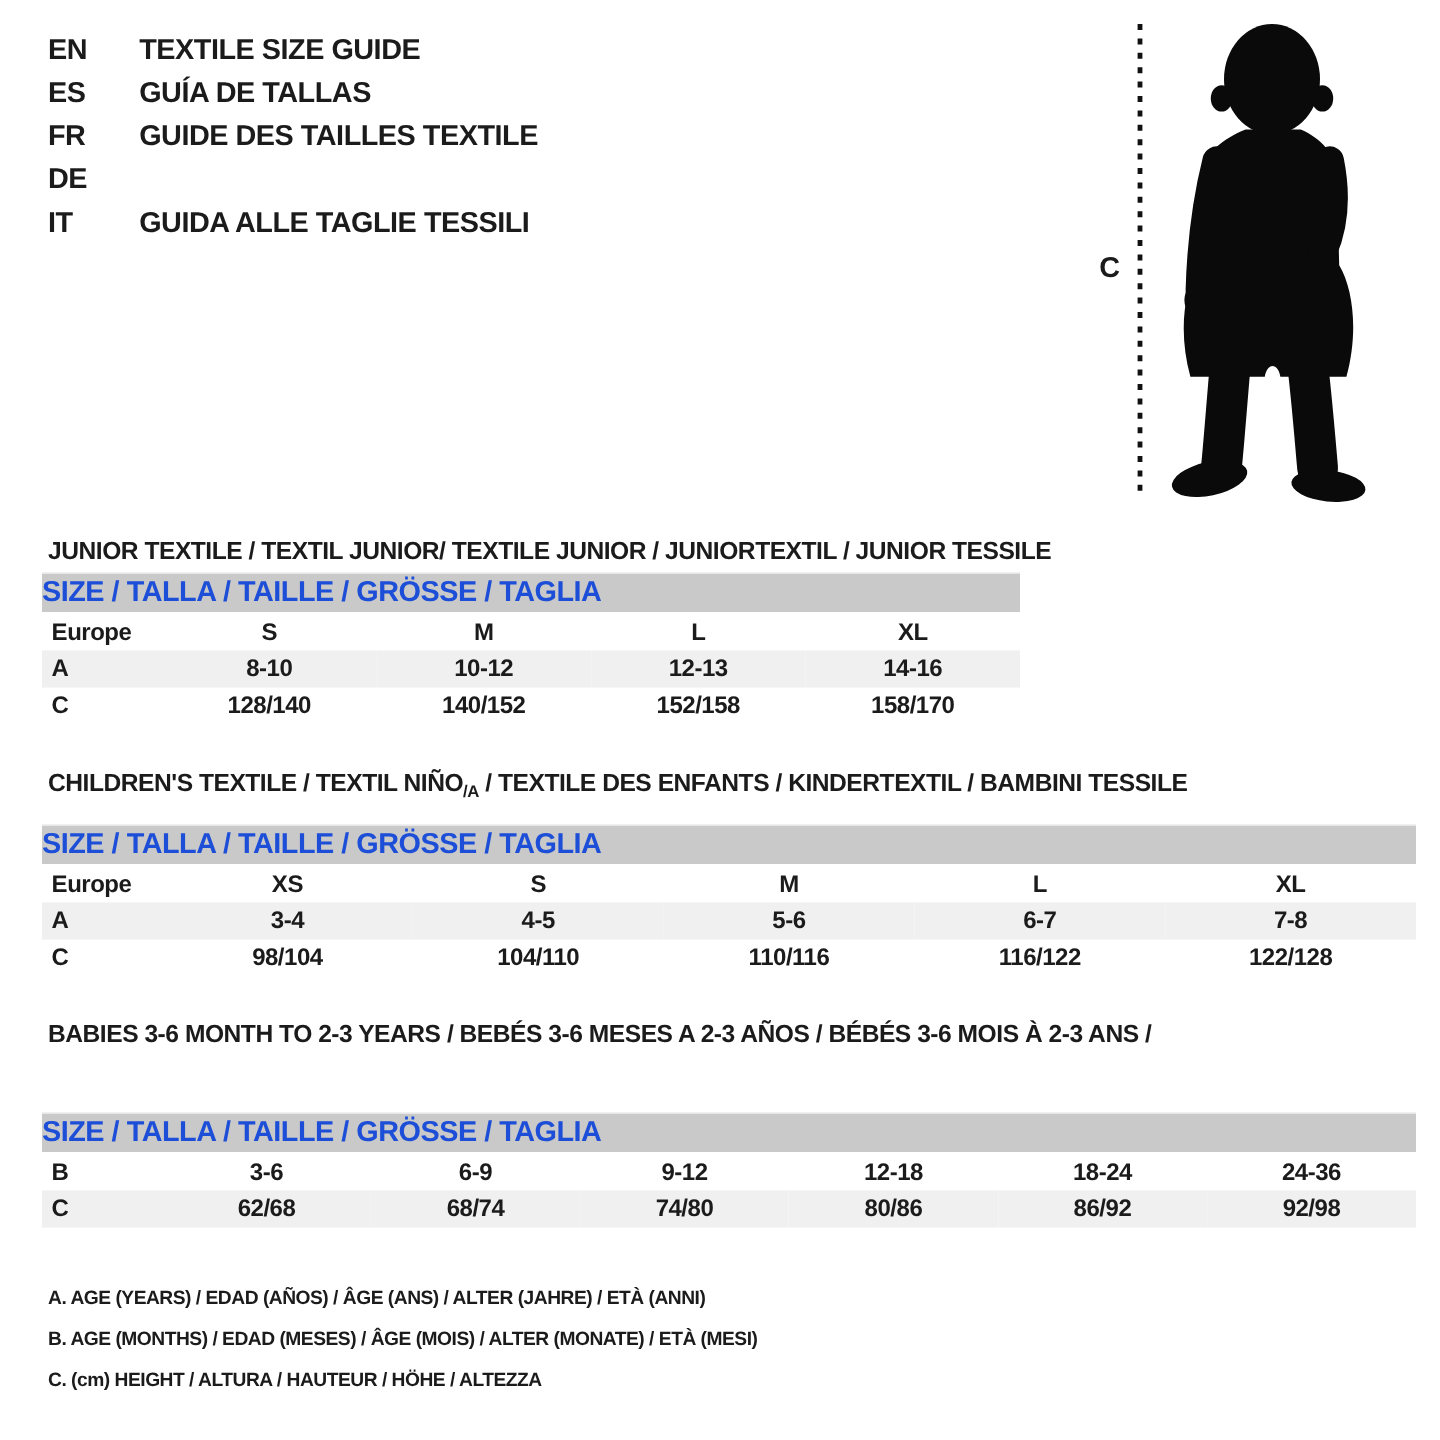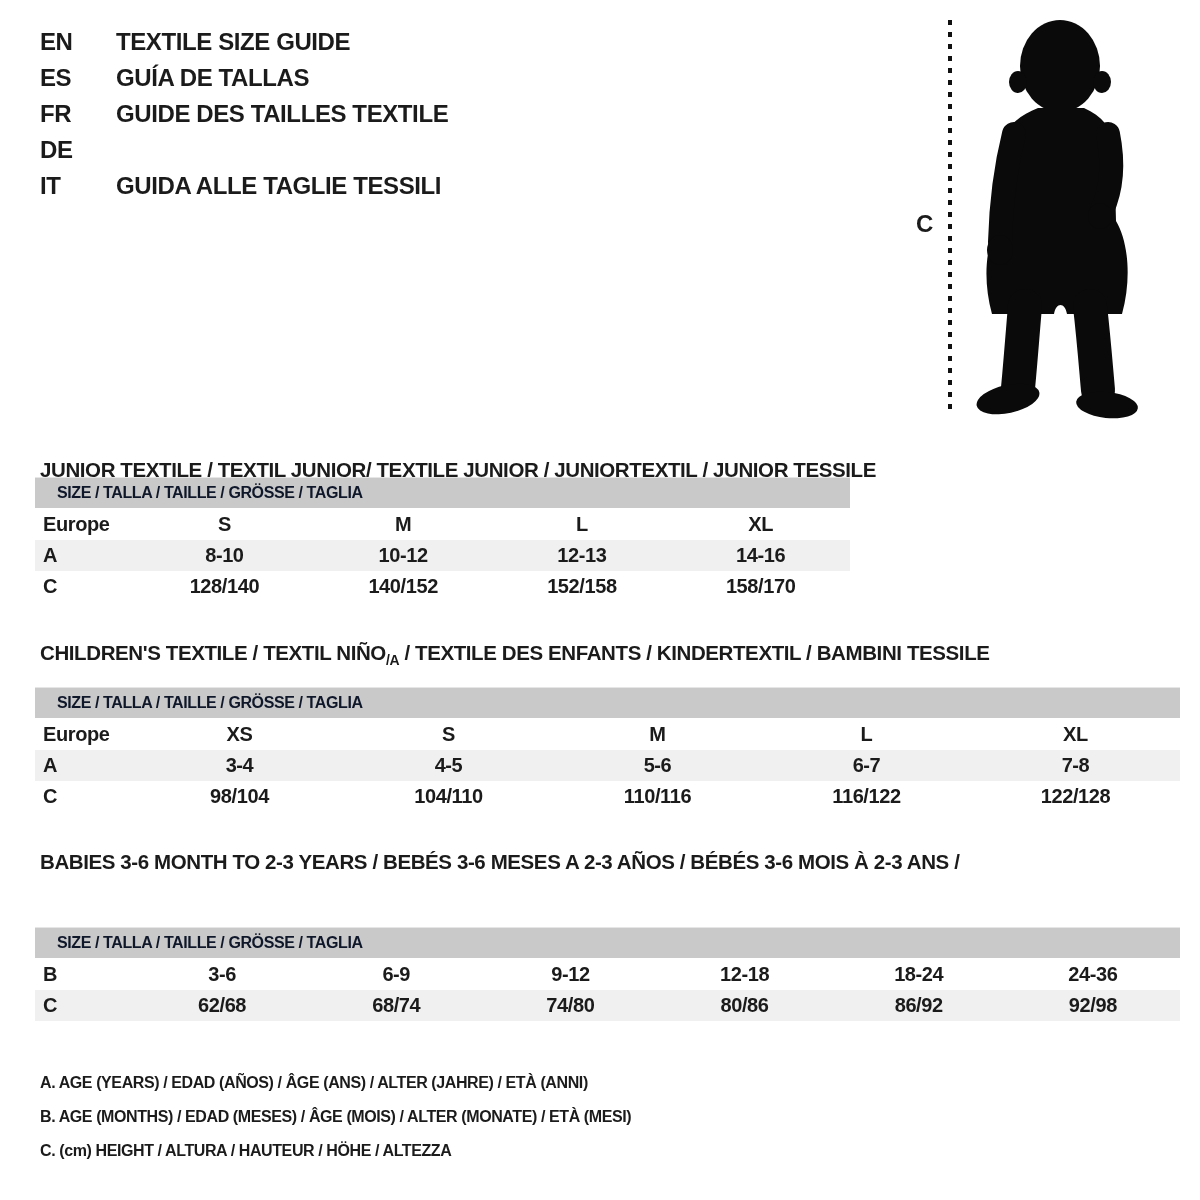--- a/index.html
+++ b/index.html
@@ -26,38 +26,38 @@
   .lang-code{width:76px;flex:0 0 76px;}
   .lang-title{white-space:nowrap;}
 
   
   .figure-area{position:absolute;left:900px;top:10px;width:260px;height:412px;}
   .figure-area svg{position:absolute;left:0;top:0;}
   .figure-c-label{position:absolute;left:16px;top:200px;font-size:24px;}
 
   
   .section-title{position:absolute;left:40px;font-size:20.5px;white-space:nowrap;}
-  .title-junior{top:458px;}
+  .title-junior{top:448px;}
   .title-children{top:641px;}
   .title-babies{top:843px;line-height:37px;}
   .title-sub{font-size:14px;vertical-align:-5px;}
 
   table.size-table{
     position:absolute;border-collapse:collapse;table-layout:fixed;
     font-size:20px;font-weight:700;letter-spacing:-0.4px;color:var(--text);
   }
   .table-junior{left:35px;top:477px;width:815px;}
   .table-children{left:35px;top:687px;width:1145px;}
   .table-babies{left:35px;top:927px;width:1145px;}
   table.size-table thead th{
     background:var(--header-bar);
     border-top:1px solid #e6e6e6;
     border-bottom:2px solid #ffffff;
-    text-align:left;height:31px;padding:2px 0 2px 22px;
-    font-size:16px;color:#0f172a;font-weight:700;white-space:nowrap;
+    text-align:left;height:31px;padding:2px 0 2px 0;
+    font-size:24px;color:#1d4ed8;font-weight:700;white-space:nowrap;
   }
   table.size-table td{height:31px;text-align:center;padding:0;white-space:nowrap;}
   table.size-table td.row-label{text-align:left;padding-left:8px;}
   table.size-table tr.shade{background:var(--row-shade);}
 
   
   .legend{position:absolute;left:40px;top:1066px;font-size:16px;line-height:34px;white-space:nowrap;}
 </style>
 </head>
 <body>

